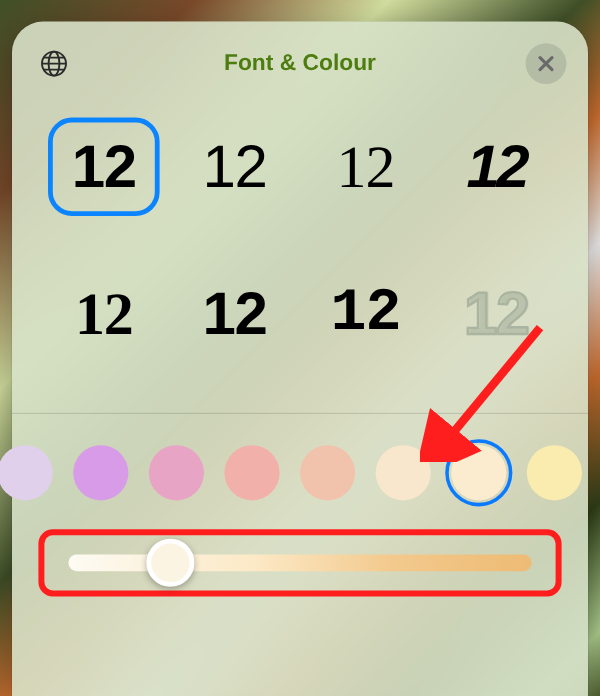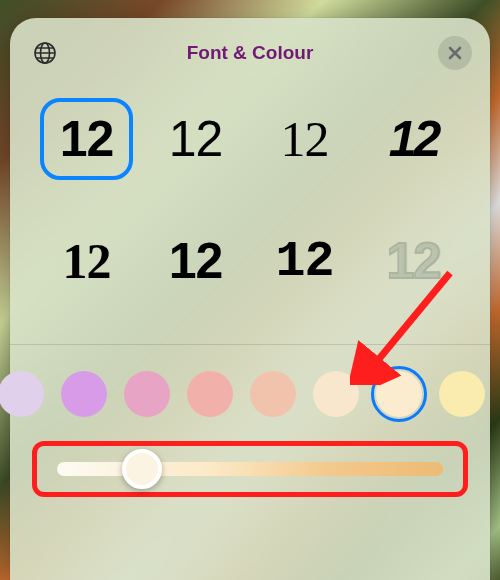--- a/index.html
+++ b/index.html
@@ -15,21 +15,21 @@
     backdrop-filter: blur(30px);
     border-radius: 26px 26px 0 0;
     padding: 18px 0 18px 0;
     box-shadow: 0 0 0 0.5px rgba(0,0,0,0.1), 0 8px 30px rgba(0,0,0,0.35);
   }
   .header {
     display: flex; align-items: center; justify-content: space-between;
     padding: 0 18px 14px 18px;
   }
   .header-title {
-    font-size: 19px; font-weight: 600; color: #701a75; text-align: center;
+    font-size: 19px; font-weight: 600; color: #4d7c0f; text-align: center;
     flex: 1;
   }
   .icon-btn {
     width: 34px; height: 34px; border-radius: 50%;
     display: flex; align-items: center; justify-content: center;
     color: #3b3b3b;
     font-size: 20px;
   }
   .close-btn {
     background: rgba(160,170,150,0.55);

